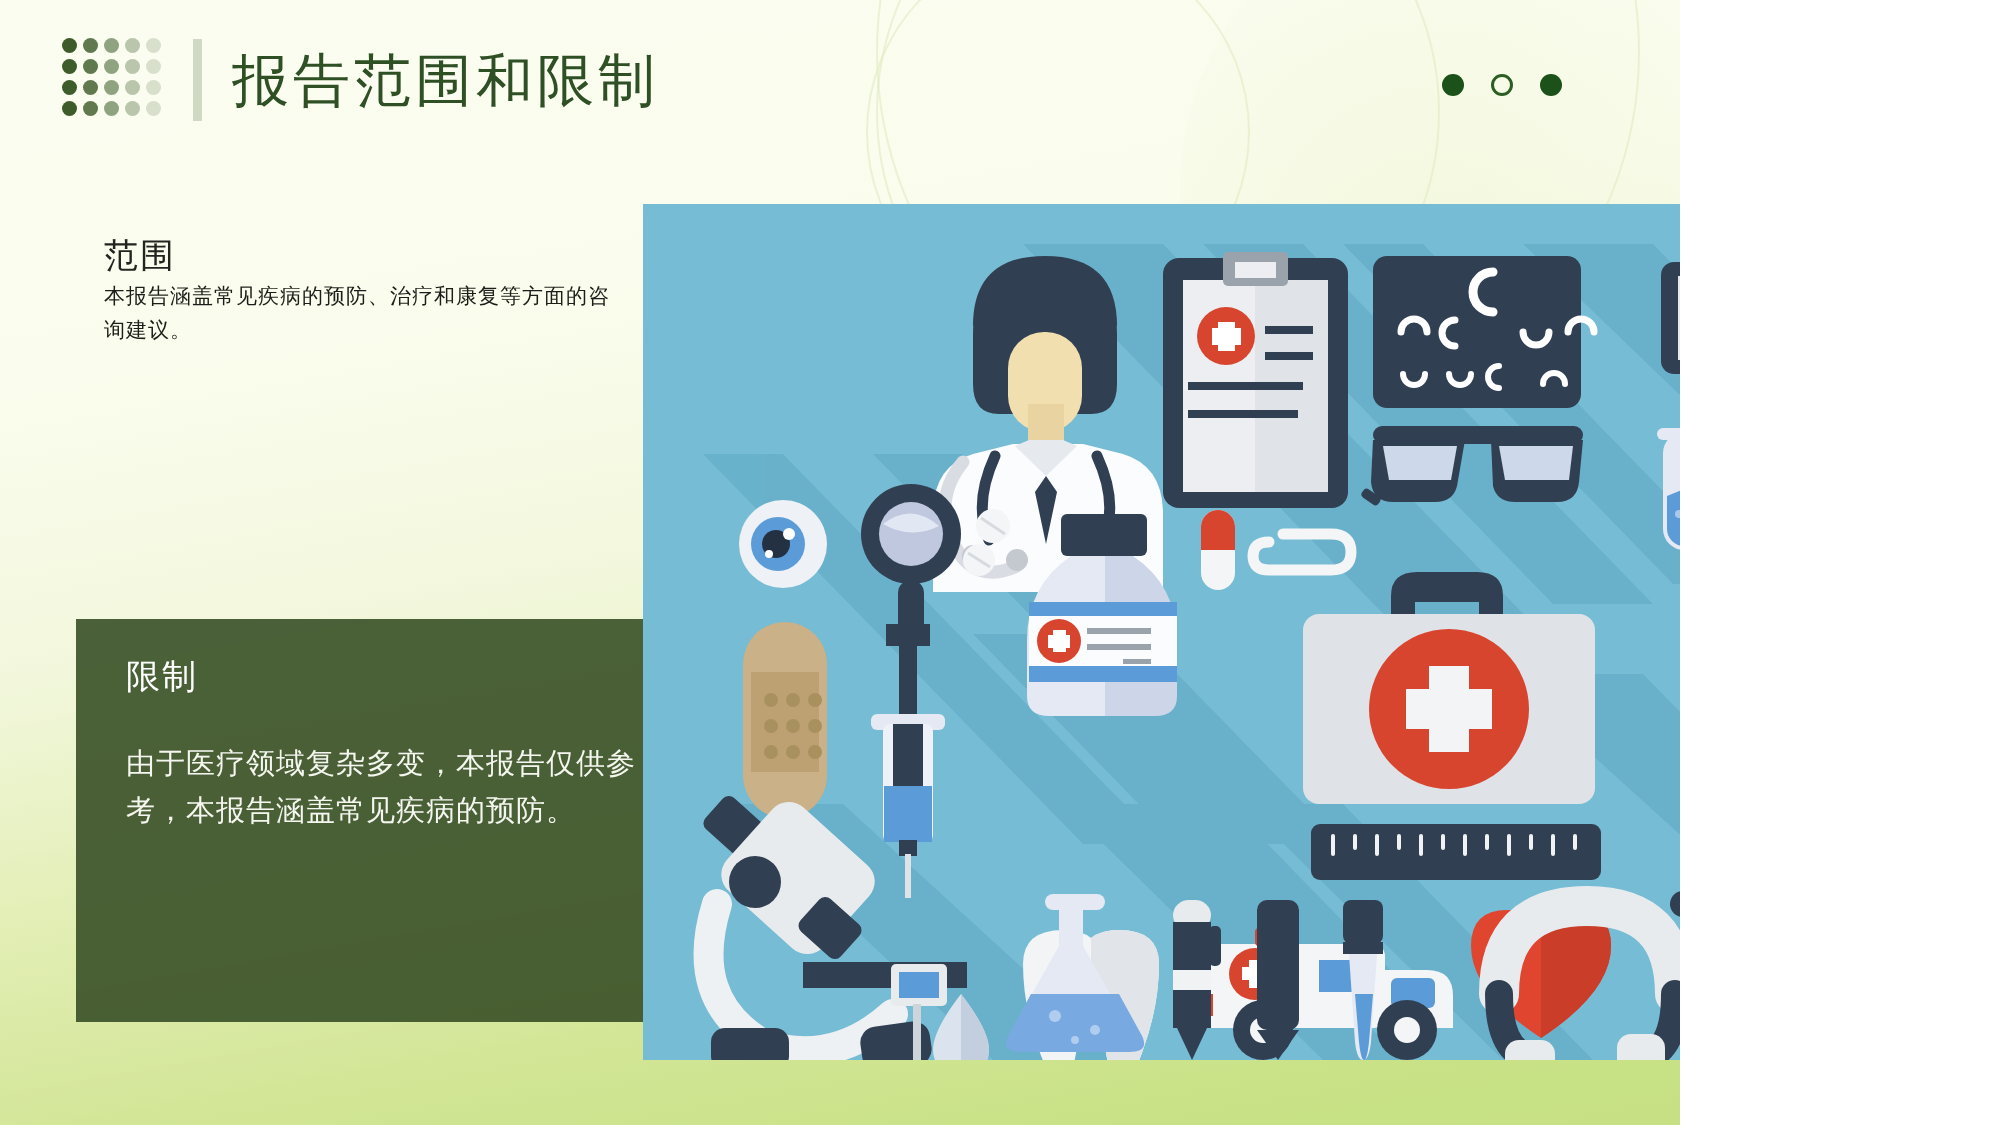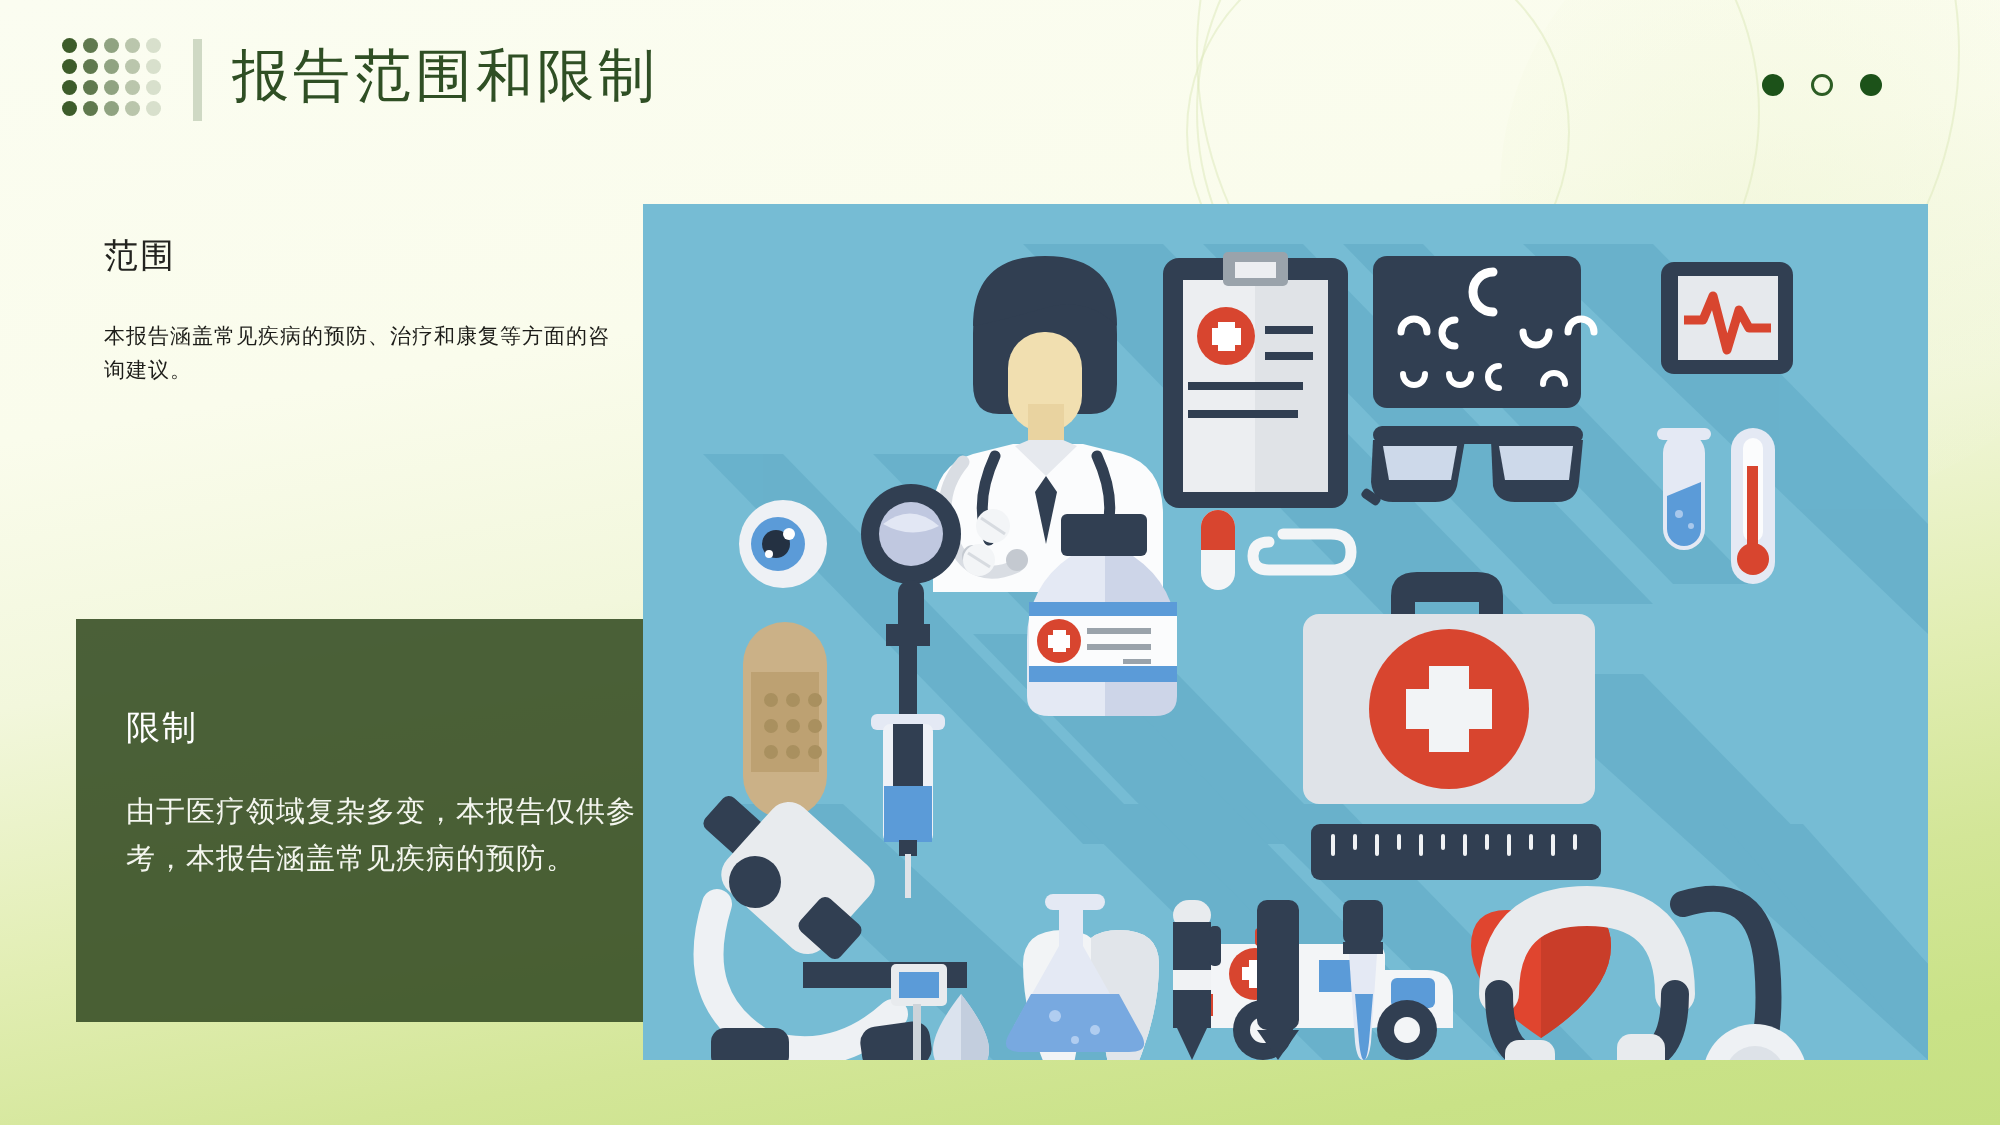--- a/index.html
+++ b/index.html
@@ -2,24 +2,24 @@
 <html><head>
 <meta charset="utf-8">
 <style>
   html, body {
     margin: 0;
     padding: 0;
     background: #ffffff;
   }
   .slide {
     position: relative;
-    width: 2000px;
+    width: 1680px;
     height: 1125px;
     overflow: hidden;
-    font-family: Liberation Mono, monospace;
+    font-family: Liberation Sans, sans-serif;
     background: linear-gradient(170deg,
         #fbfdf1 0%,
         #fafcec 30%,
         #f2f7dc 48%,
         #e2eeb4 66%,
         #d3e698 80%,
         #c9e287 92%,
         #c6e083 100%);
   }
 
@@ -101,40 +101,39 @@
   
   .scope {
     position: absolute;
     left: 104px;
     top: 233px;
     width: 520px;
   }
   .scope-heading {
     font-size: 34px;
     color: #23231f;
-    margin-bottom: 42px;
     letter-spacing: 2px;
   }
   .scope-body {
     font-size: 21px;
     line-height: 1.62;
     color: #1d1d19;
     letter-spacing: 1px;
   }
 
   
   .limits {
     position: absolute;
     left: 76px;
     top: 619px;
     width: 654px;
     height: 403px;
     background: rgba(60, 83, 41, 0.92);
     box-sizing: border-box;
-    padding: 86px 58px 0 50px;
+    padding: 35px 58px 0 50px;
   }
   .limits-heading {
     font-size: 34px;
     color: #ffffff;
     letter-spacing: 2px;
     margin-bottom: 40px;
   }
   .limits-body {
     font-size: 29px;
     line-height: 1.62;

